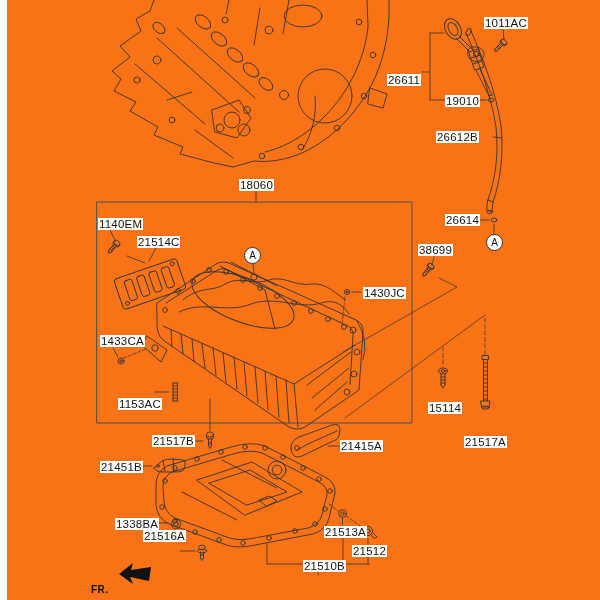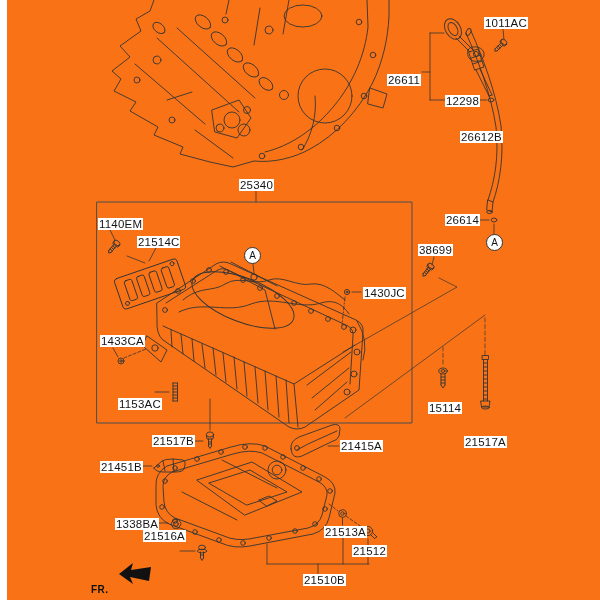--- a/index.html
+++ b/index.html
@@ -280,40 +280,40 @@
     </g>
 
     <g>
       <polygon points="112,574 126,563 124,570 144,567 142,581 123,577 126,584" fill="#111" stroke="none"></polygon>
     </g>
   </g>
 </svg>
 
   <div class="lbl" style="left:477px;top:17px">1011AC</div>
   <div class="lbl" style="left:380px;top:74px">26611</div>
-  <div class="lbl" style="left:438px;top:95px">12298</div>
-  <div class="lbl" style="left:453px;top:131px">26612B</div>
+  <div class="lbl" style="left:438px;top:95px">19010</div>
+  <div class="lbl" style="left:429px;top:131px">26612B</div>
   <div class="lbl" style="left:438px;top:214px">26614</div>
-  <div class="lbl" style="left:232px;top:179px">25340</div>
+  <div class="lbl" style="left:232px;top:179px">18060</div>
   <div class="lbl" style="left:91px;top:218px">1140EM</div>
   <div class="lbl" style="left:130px;top:236px">21514C</div>
   <div class="lbl" style="left:411px;top:244px">38699</div>
   <div class="lbl" style="left:356px;top:287px">1430JC</div>
   <div class="lbl" style="left:93px;top:335px">1433CA</div>
   <div class="lbl" style="left:111px;top:398px">1153AC</div>
   <div class="lbl" style="left:421px;top:402px">15114</div>
   <div class="lbl" style="left:457px;top:436px">21517A</div>
   <div class="lbl" style="left:145px;top:435px">21517B</div>
   <div class="lbl" style="left:333px;top:440px">21415A</div>
   <div class="lbl" style="left:93px;top:461px">21451B</div>
   <div class="lbl" style="left:108px;top:518px">1338BA</div>
   <div class="lbl" style="left:136px;top:530px">21516A</div>
   <div class="lbl" style="left:317px;top:526px">21513A</div>
   <div class="lbl" style="left:345px;top:545px">21512</div>
-  <div class="lbl" style="left:296px;top:574px">21510B</div>
+  <div class="lbl" style="left:296px;top:560px">21510B</div>
 
   <div class="callout" style="left:479px;top:234px">
     <span>A</span>
   </div>
   <div class="callout" style="left:237px;top:247px">
     <span>A</span>
   </div>
 
   <div class="fr" style="left:84px;top:584px">FR.</div>
 

